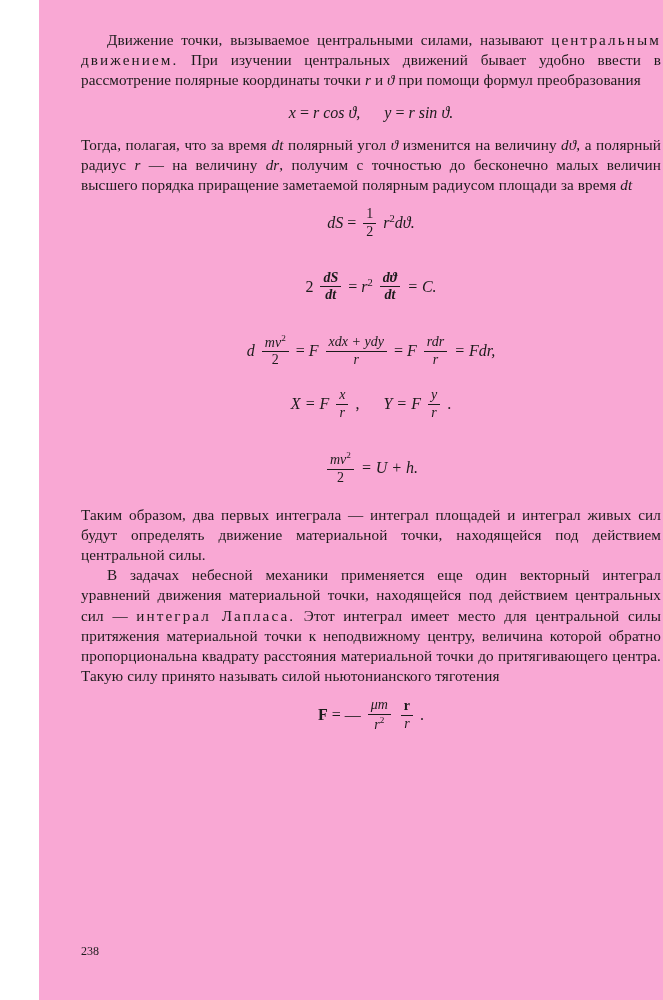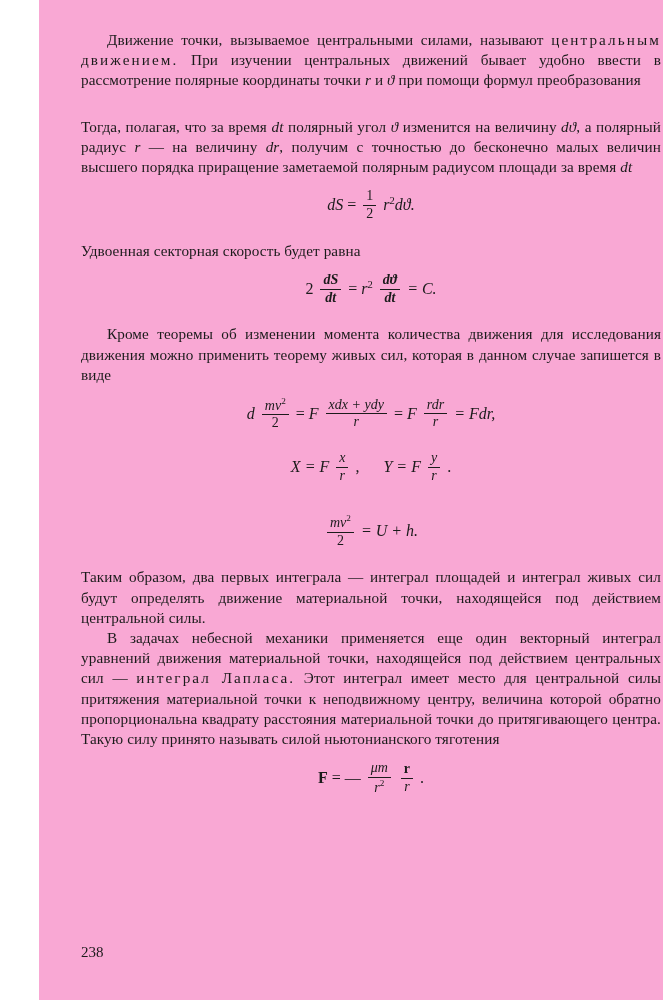--- a/index.html
+++ b/index.html
@@ -75,77 +75,86 @@
   }
   sup.exp {
     font-size: 0.66em;
     vertical-align: super;
     font-style: normal;
   }
   .pagenum {
     position: absolute;
     left: 42px;
     top: 944px;
-    font-size: 15px;
+    font-size: 12px;
     font-family: "Liberation Serif", serif;
     color: #1b1b1b;
   }
   .bold { font-weight: bold; }
 </style>
 </head>
 <body>
 
 <div class="page">
   <div class="content">
 
     <p class="para indent"><span>Движение точки, вызываемое центральными силами, называют </span><span class="spaced">центральным движением.</span><span> При изучении центральных движений бывает удобно ввести в рассмотрение полярные координаты точки </span><span class="it">r</span><span> и </span><span class="it">ϑ</span><span> при помощи формул преобразования</span></p>
 
     <div class="gap-m"></div>
 
+    <div class="formula">
+      <span class="it">x</span>
+      <span>=</span>
+      <span class="it">r cos</span>
+      <span class="it">ϑ,</span>
+      &nbsp;&nbsp;&nbsp;&nbsp;
+      <span class="it">y</span>
+      <span>=</span>
+      <span class="it">r sin</span>
+      <span class="it">ϑ.</span>
+    </div>
 
     <div class="gap-m"></div>
 
     <p class="para"><span>Тогда, полагая, что за время </span><span class="it">dt</span><span> полярный угол </span><span class="it">ϑ</span><span> изменится на величину </span><span class="it">dϑ</span><span>, а полярный радиус </span><span class="it">r</span><span> — на величину </span><span class="it">dr</span><span>, получим с точностью до бесконечно малых величин высшего порядка приращение заметаемой полярным радиусом площади за время </span><span class="it">dt</span></p>
 
     <div class="gap-m"></div>
 
     <div class="formula">
       <span class="it">dS</span>
       <span>=</span>
       <span class="frac">
         <span class="num">1</span>
         <span class="den">2</span>
       </span>
       <span class="it">r</span><sup class="exp">2</sup><span class="it">dϑ.</span>
     </div>
 
     <div class="gap-l"></div>
 
-    <p class="para">Удвоенная секторная скорость будет равна</p>
 
     <div class="gap-m"></div>
 
     <div class="formula">
       <span>2</span>
       <span class="frac">
         <span class="num it bold">dS</span>
         <span class="den it bold">dt</span>
       </span>
       <span>=</span>
       <span class="it">r</span><sup class="exp">2</sup>
       <span class="frac">
         <span class="num it bold">dϑ</span>
         <span class="den it bold">dt</span>
       </span>
       <span class="it">= C.</span>
     </div>
 
     <div class="gap-l"></div>
 
-    <p class="para indent">Кроме теоремы об изменении момента количества движения для исследования движения можно применить теорему живых сил, которая в данном случае запишется в виде</p>
 
     <div class="gap-m"></div>
 
     <div class="formula">
       <span class="it">d</span>
       <span class="frac">
         <span class="num it"><span>mv</span><sup class="exp">2</sup></span>
         <span class="den">2</span>
       </span>
       <span>=</span>

